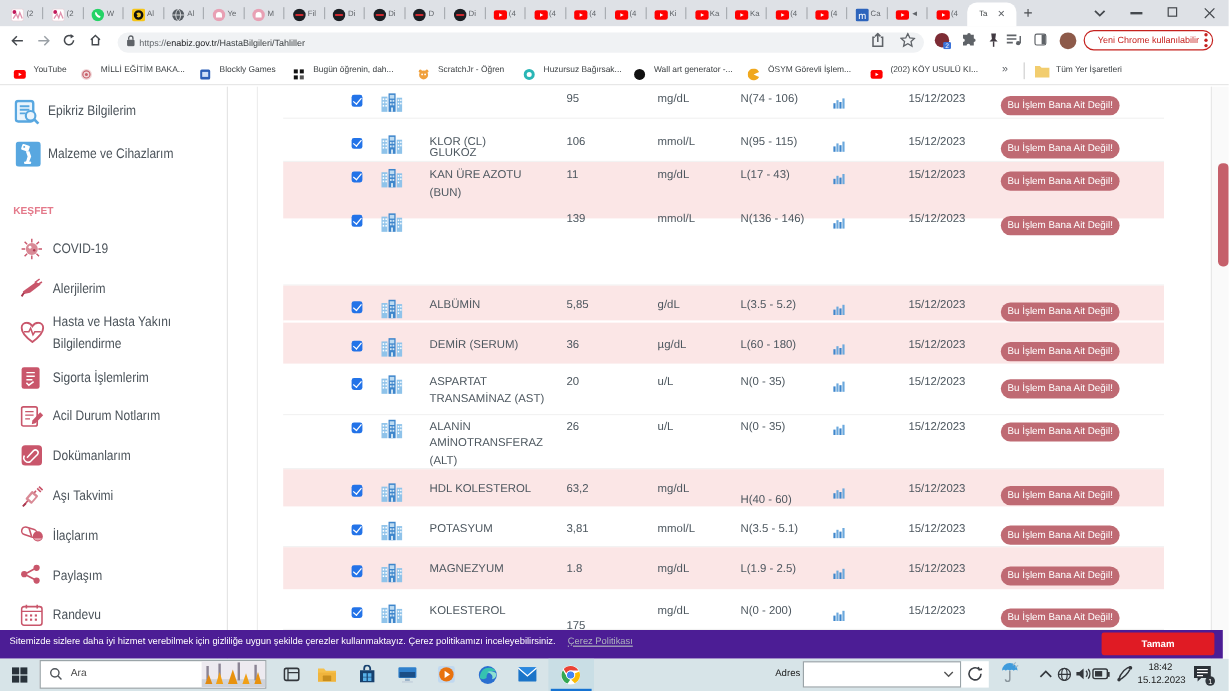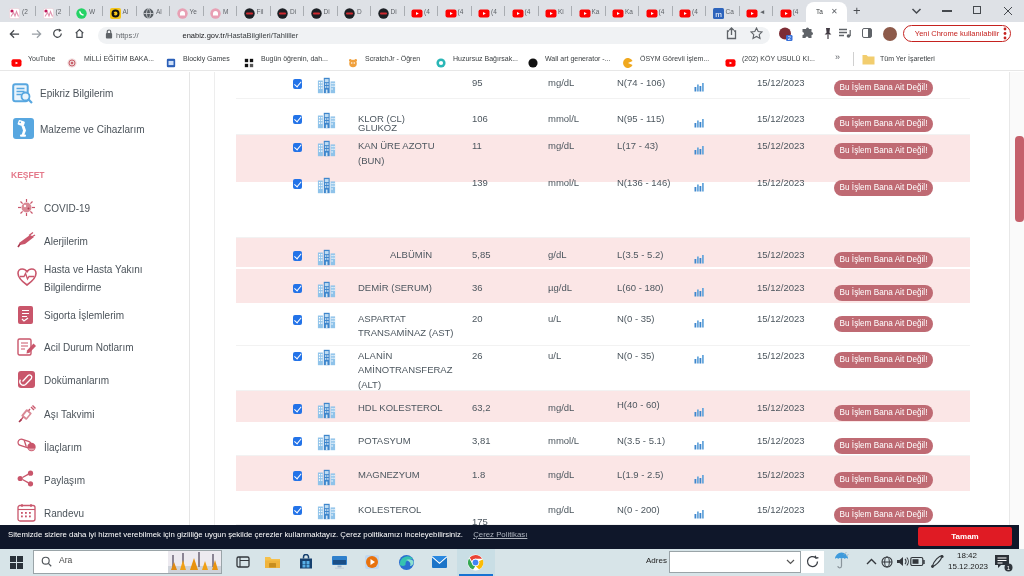--- a/index.html
+++ b/index.html
@@ -45,21 +45,21 @@
   .ch { position:absolute; left:458px; width:11px; height:11px; }
   .dt { left:521px; }
   .btn { position:absolute; left:598px; width:99px; height:16px; background:#bf6a73; border-radius:8px;
          color:#fff; font-size:8.2px; text-align:center; line-height:16px; }
 
   
   #sbtrack { position:absolute; left:1009px; top:0; width:15px; height:477px; background:#fafafa; border-left:1px solid #e8e8e8; }
   #sbthumb { position:absolute; left:1015px; top:64px; width:9px; height:86px; background:#c5606b; border-radius:4px; }
 
   
-  #cookie { position:absolute; left:0; top:453px; width:1019px; height:24px; background:#0f172a; color:#fff; font-size:7.8px; }
+  #cookie { position:absolute; left:0; top:453px; width:1019px; height:24px; background:#4c1d95; color:#fff; font-size:7.8px; }
   #tamam { position:absolute; left:918px; top:2px; width:94px; height:19px; background:#e01b24; color:#fff; font-size:8px;
            text-align:center; line-height:19px; border-radius:2px; font-weight:bold; }
 
   
   #taskbar { position:absolute; left:0; top:549px; width:1024px; height:27px; background:#d7e4e8; }
   .tbtx { position:absolute; font-size:8px; color:#1b1b1b; }
 </style>
 </head>
 <body>
 <div id="stage">
@@ -284,21 +284,21 @@
         <path d="M11 6.5 A4.5 4.5 0 1 1 8.4 2.4" stroke="#45494e" stroke-width="1.5" fill="none"></path>
         <path d="M8 0.5 L11.5 2.7 L8.2 4.8 Z" fill="#45494e"></path>
       </svg>
     <svg class="abs" style="left:74px;top:6px;" width="11" height="11" viewBox="0 0 13 13">
         <path d="M2 6 L6.5 1.8 L11 6 M3.4 5.4 V11 H9.6 V5.4" stroke="#45494e" stroke-width="1.4" fill="none"></path>
       </svg>
     <svg class="abs" style="left:105px;top:7px;" width="8" height="10" viewBox="0 0 9 11">
         <rect x="1" y="4.5" width="7" height="6" rx="1" fill="#5f6368"></rect>
         <path d="M2.5 4.5 V3 a2 2 0 0 1 4 0 V4.5" stroke="#5f6368" stroke-width="1.3" fill="none"></path>
       </svg>
-    <span class="abs" style="left:116px;top:8.5px;font-size:7.5px;color:#5f6368;">https://<span style="color:#202124;margin-left:44px;">enabiz.gov.tr</span><span style="color:#3c4043;">/HastaBilgileri/Tahliller</span></span>
+    <span class="abs" style="left:116px;top:8.5px;font-size:7.5px;color:#5f6368;">https://<span style="color:#202124;">enabiz.gov.tr</span><span style="color:#3c4043;">/HastaBilgileri/Tahliller</span></span>
     <svg class="abs" style="left:725px;top:5px;" width="13" height="13" viewBox="0 0 13 13">
         <path d="M4 4 H2.5 V11.5 H10.5 V4 H9" stroke="#5f6368" stroke-width="1.3" fill="none"></path>
         <path d="M6.5 8 V1.5 M4.3 3.3 L6.5 1 L8.7 3.3" stroke="#5f6368" stroke-width="1.3" fill="none"></path>
       </svg>
     <svg class="abs" style="left:750px;top:5px;" width="13" height="13" viewBox="0 0 13 13">
         <path d="M6.5 1 L8.2 4.6 L12 5 L9.2 7.6 L10 11.4 L6.5 9.4 L3 11.4 L3.8 7.6 L1 5 L4.8 4.6 Z" stroke="#5f6368" stroke-width="1.1" fill="none"></path>
       </svg>
     <svg class="abs" style="left:778px;top:5px;" width="15" height="14" viewBox="0 0 15 14">
         <circle cx="7" cy="6.5" r="6" fill="#7d2c35"></circle>
         <rect x="8" y="8" width="6.5" height="6" rx="1.2" fill="#3b72d9"></rect>
@@ -568,21 +568,21 @@
               <rect x="18.2" y="7.6" width="1.3" height="1.5" fill="#fff"></rect>
               <rect x="16" y="10.6" width="1.3" height="1.5" fill="#fff"></rect>
               <rect x="18.2" y="10.6" width="1.3" height="1.5" fill="#fff"></rect>
               <rect x="16" y="13.6" width="1.3" height="1.5" fill="#fff"></rect>
               <rect x="8.8" y="8" width="1.6" height="1.8" fill="#cfe4f4"></rect>
               <rect x="11.2" y="8" width="1.6" height="1.8" fill="#cfe4f4"></rect>
               <rect x="8.8" y="11.2" width="1.6" height="1.8" fill="#cfe4f4"></rect>
               <rect x="11.2" y="11.2" width="1.6" height="1.8" fill="#cfe4f4"></rect>
               <rect x="9.8" y="15" width="1.8" height="4" fill="#cfe4f4"></rect>
             </svg></div>
-          <div class="cell nm" style="top:10.2px;margin-left:32px;">ALBÜMİN</div>
+          <div class="cell nm" style="top:10.2px;">ALBÜMİN</div>
           <div class="cell vl" style="top:10.2px;line-height:14.6px;">5,85</div>
           <div class="cell un" style="top:10.2px;line-height:14.6px;">g/dL</div>
           <div class="cell rg" style="top:10.2px;line-height:14.6px;">L(3.5 - 5.2)</div>
           <div class="ch" style="top:12px;"><svg width="11" height="11" viewBox="0 0 11 11">
               <rect x="0.5" y="6" width="1.8" height="4.5" fill="#3e86cc"></rect>
               <rect x="3" y="3.5" width="1.8" height="7" fill="#6aa8dd"></rect>
               <rect x="5.5" y="5" width="1.8" height="5.5" fill="#3e86cc"></rect>
               <rect x="8" y="2" width="1.8" height="8.5" fill="#6aa8dd"></rect>
             </svg></div>
           <div class="cell dt" style="top:10.2px;line-height:14.6px;">15/12/2023</div>
@@ -719,21 +719,21 @@
               <rect x="16" y="13.6" width="1.3" height="1.5" fill="#fff"></rect>
               <rect x="8.8" y="8" width="1.6" height="1.8" fill="#cfe4f4"></rect>
               <rect x="11.2" y="8" width="1.6" height="1.8" fill="#cfe4f4"></rect>
               <rect x="8.8" y="11.2" width="1.6" height="1.8" fill="#cfe4f4"></rect>
               <rect x="11.2" y="11.2" width="1.6" height="1.8" fill="#cfe4f4"></rect>
               <rect x="9.8" y="15" width="1.8" height="4" fill="#cfe4f4"></rect>
             </svg></div>
           <div class="cell nm" style="top:10.2px;">HDL KOLESTEROL</div>
           <div class="cell vl" style="top:10.2px;line-height:14.6px;">63,2</div>
           <div class="cell un" style="top:10.2px;line-height:14.6px;">mg/dL</div>
-          <div class="cell rg" style="top:7px;line-height:14.6px;">H(40 - 60)</div>
+          <div class="cell rg" style="top:19px;line-height:14.6px;">H(40 - 60)</div>
           <div class="ch" style="top:12px;"><svg width="11" height="11" viewBox="0 0 11 11">
               <rect x="0.5" y="6" width="1.8" height="4.5" fill="#3e86cc"></rect>
               <rect x="3" y="3.5" width="1.8" height="7" fill="#6aa8dd"></rect>
               <rect x="5.5" y="5" width="1.8" height="5.5" fill="#3e86cc"></rect>
               <rect x="8" y="2" width="1.8" height="8.5" fill="#6aa8dd"></rect>
             </svg></div>
           <div class="cell dt" style="top:10.2px;line-height:14.6px;">15/12/2023</div>
           <div class="btn" style="top:14px;">Bu İşlem Bana Ait Değil!</div>
         </div>
         <div class="row" style="top:350px;height:34px;border-bottom:1px solid #f2f2f2;">

